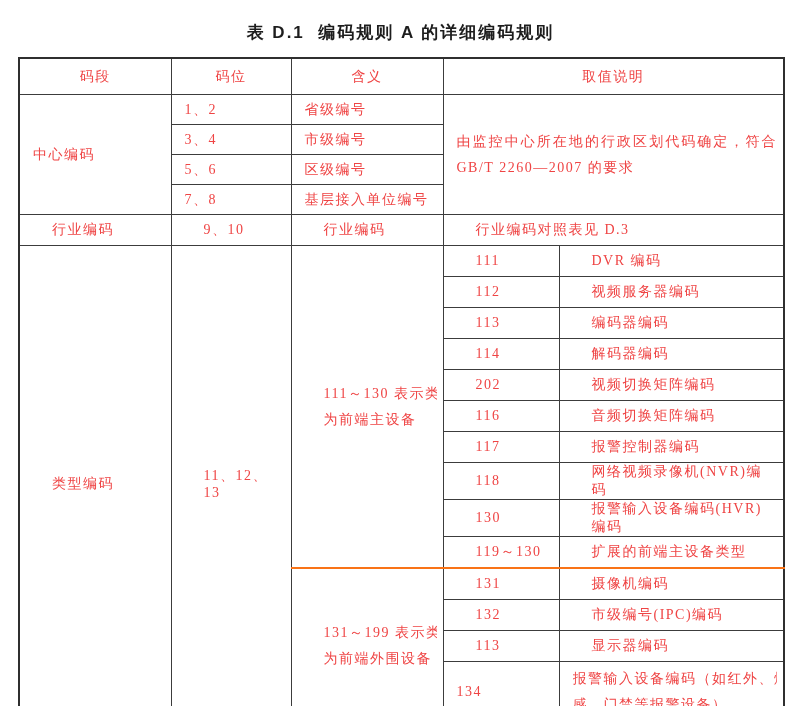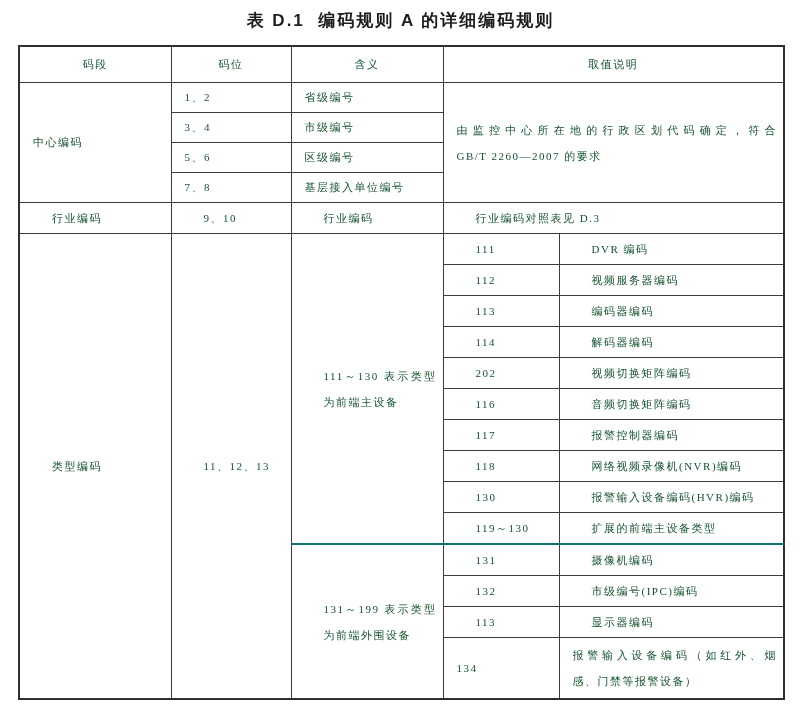--- a/index.html
+++ b/index.html
@@ -12,21 +12,21 @@
     font-family: "Liberation Serif", "DejaVu Serif", serif;
     color: #242424;
   }
   .page {
     position: relative;
     width: 801px;
     height: 706px;
     background: #ffffff;
   }
   .doc-title {
-    margin: 0;
+    margin: 12px;
     padding-top: 9px;
     text-align: center;
     font-family: "Liberation Sans", "DejaVu Sans", sans-serif;
     font-weight: bold;
     font-size: 17px;
     letter-spacing: 2px;
     white-space: pre;
     color: #1d1d1d;
   }
   table.rules {
@@ -34,38 +34,38 @@
     left: 18px;
     top: 45px;
     width: 765px;
     border-collapse: collapse;
     table-layout: fixed;
     border: 2px solid #2f2f2f;
     background: #ffffff;
   }
   table.rules td, table.rules th {
     border: 1px solid #3c3c3c;
-    font-size: 11px;
+    font-size: 14px;
     font-weight: normal;
     letter-spacing: 1.5px;
     padding: 0 6px 0 13px;
     vertical-align: middle;
     text-align: left;
     overflow: hidden;
-    color: #14532d;
+    color: #ef4444;
   }
   table.rules th {
     text-align: center;
     padding: 0 2px;
     height: 35px;
   }
   tr.r30 td { height: 30px; padding-left: 32px; }
   tr.r29 td { height: 29px; }
   tr.tall td { height: 60px; }
-  tr.sep td { border-top: 2px solid #0f766e; }
+  tr.sep td { border-top: 2px solid #f97316; }
   .line {
     white-space: nowrap;
     overflow: hidden;
     line-height: 26px;
   }
   .j {
     text-align: justify;
     text-align-last: justify;
   }
   td.mcell { padding-right: 12px; }

